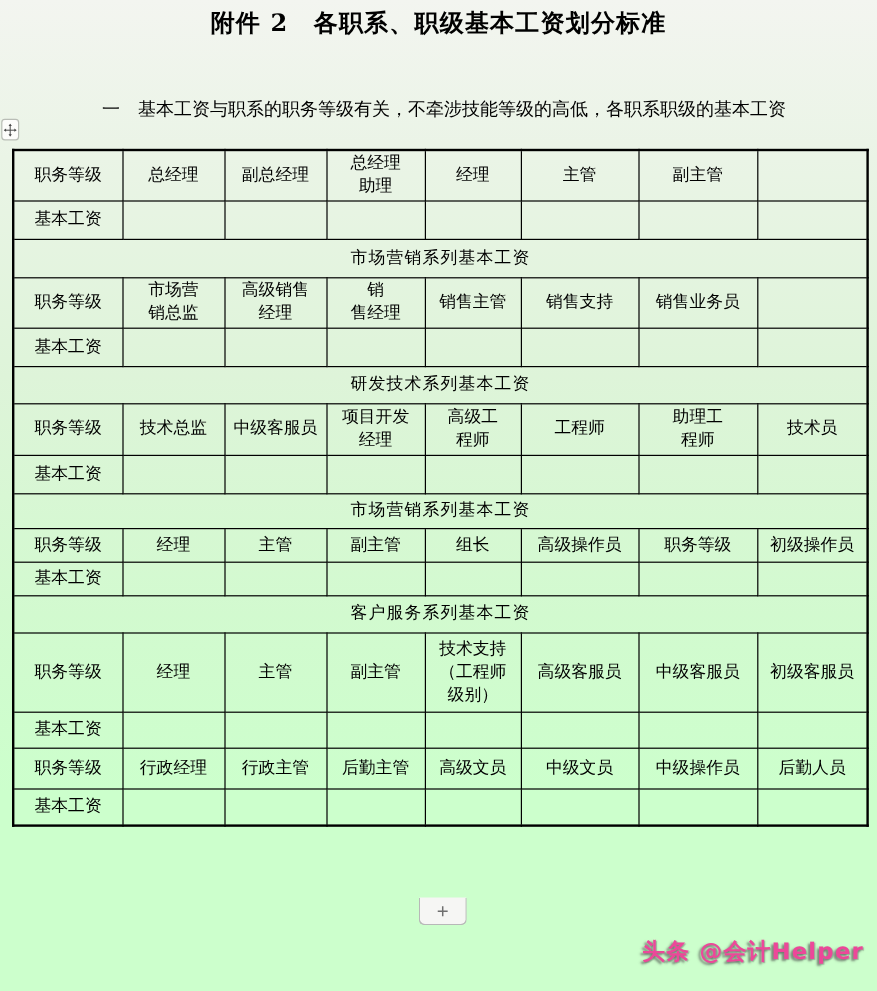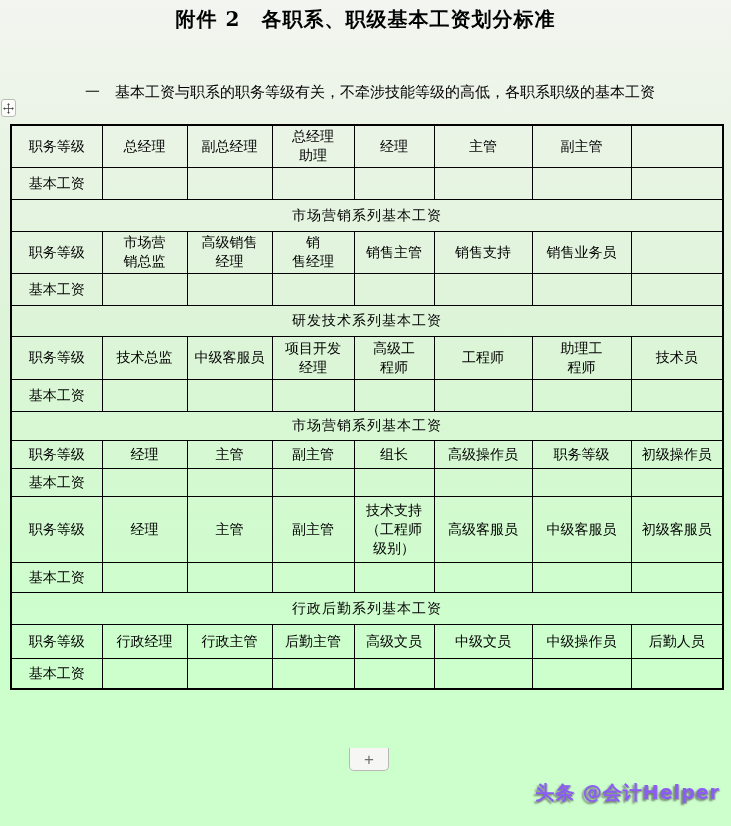--- a/index.html
+++ b/index.html
@@ -44,21 +44,21 @@
   .h32{height:32px}.h34{height:34px}.h42{height:42px}.h43{height:43px}.h66{height:66px}
   .add-row-btn{
     position:absolute;left:349px;top:748px;width:40px;height:23px;
     background:#f6f6f4;border:1.5px solid #b8b8b8;border-top-color:#d9d9d9;
     border-radius:0 0 5px 5px;border-top:none;
     color:#6f6f6f;font-size:17px;line-height:21px;text-align:center;
     cursor:pointer;box-sizing:border-box;padding:0;
   }
   .watermark{
     position:absolute;right:11px;top:780px;
-    font-size:19px;font-weight:bold;color:#8b5cf6;letter-spacing:1px;
+    font-size:19px;font-weight:bold;color:#ec4899;letter-spacing:1px;
     text-shadow:-2px 2px 2px rgba(105,115,105,0.85),1px 1px 1px rgba(120,130,120,0.6);
   }
 </style>
 </head>
 <body>
 
 <div class="doc-title">附件 2　各职系、职级基本工资划分标准</div>
 
 <div class="intro">
   <span class="line">一　基本工资与职系的职务等级有关，不牵涉技能等级的高低，各职系职级的基本工资</span>
@@ -177,20 +177,23 @@
       <td>基本工资</td>
       <td></td>
       <td></td>
       <td></td>
       <td></td>
       <td></td>
       <td></td>
       <td></td>
     </tr>
 
+    <tr class="h31">
+        <td class="sec" colspan="8">客户服务系列基本工资</td>
+      </tr>
     <tr class="h66">
       <td>职务等级</td>
       <td>经理</td>
       <td>主管</td>
       <td>副主管</td>
       <td>技术支持
 （工程师
 级别）</td>
       <td>高级客服员</td>
       <td>中级客服员</td>
@@ -200,23 +203,20 @@
       <td>基本工资</td>
       <td></td>
       <td></td>
       <td></td>
       <td></td>
       <td></td>
       <td></td>
       <td></td>
     </tr>
 
-    <tr class="h32">
-        <td class="sec" colspan="8">行政后勤系列基本工资</td>
-      </tr>
     <tr class="h34">
       <td>职务等级</td>
       <td>行政经理</td>
       <td>行政主管</td>
       <td>后勤主管</td>
       <td>高级文员</td>
       <td>中级文员</td>
       <td>中级操作员</td>
       <td>后勤人员</td>
     </tr>

